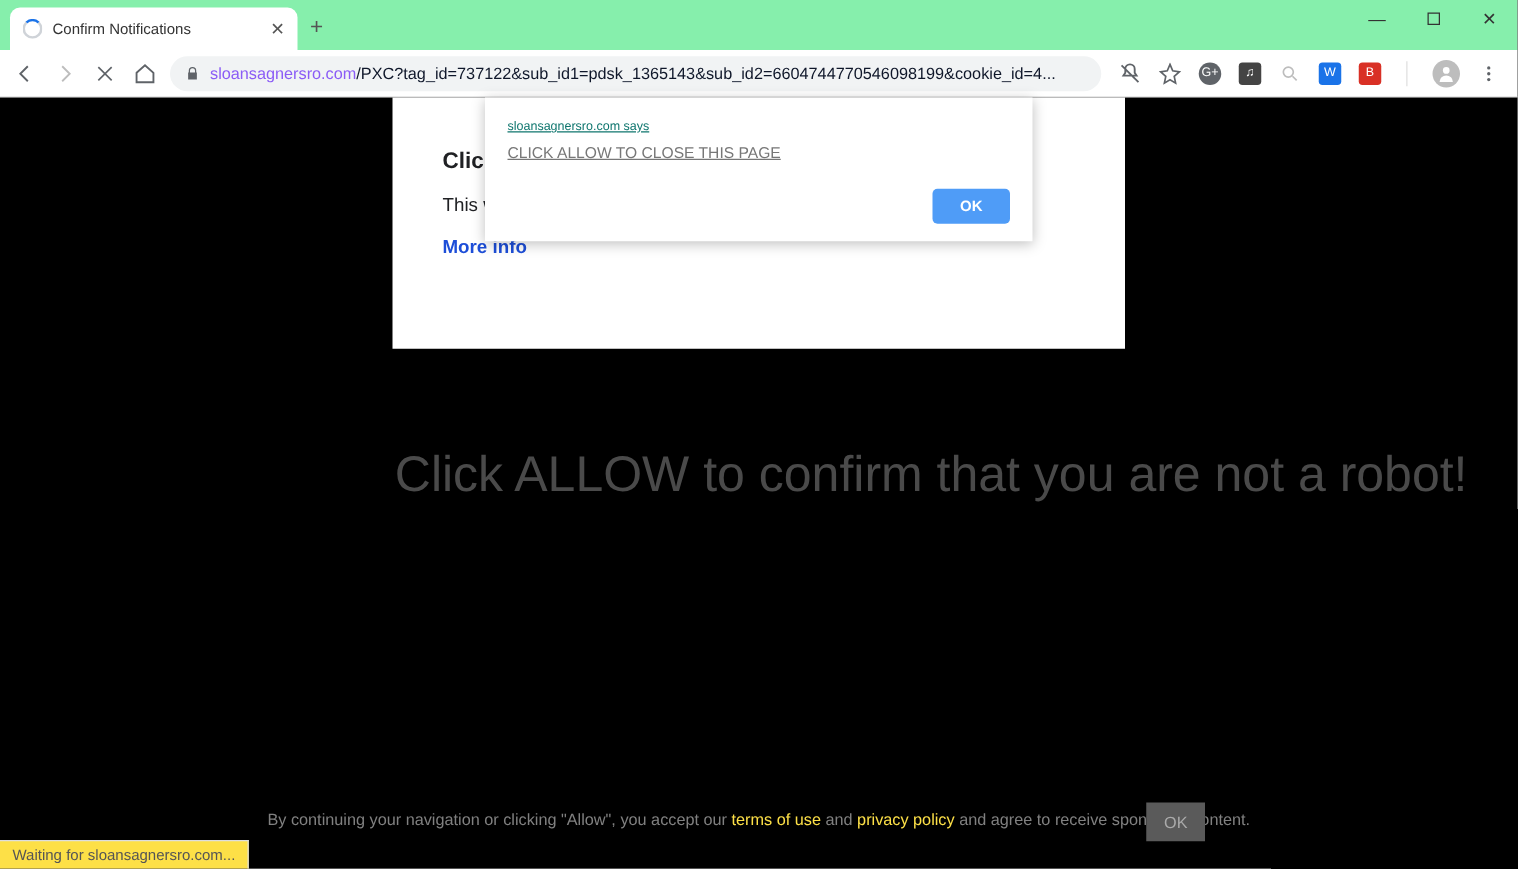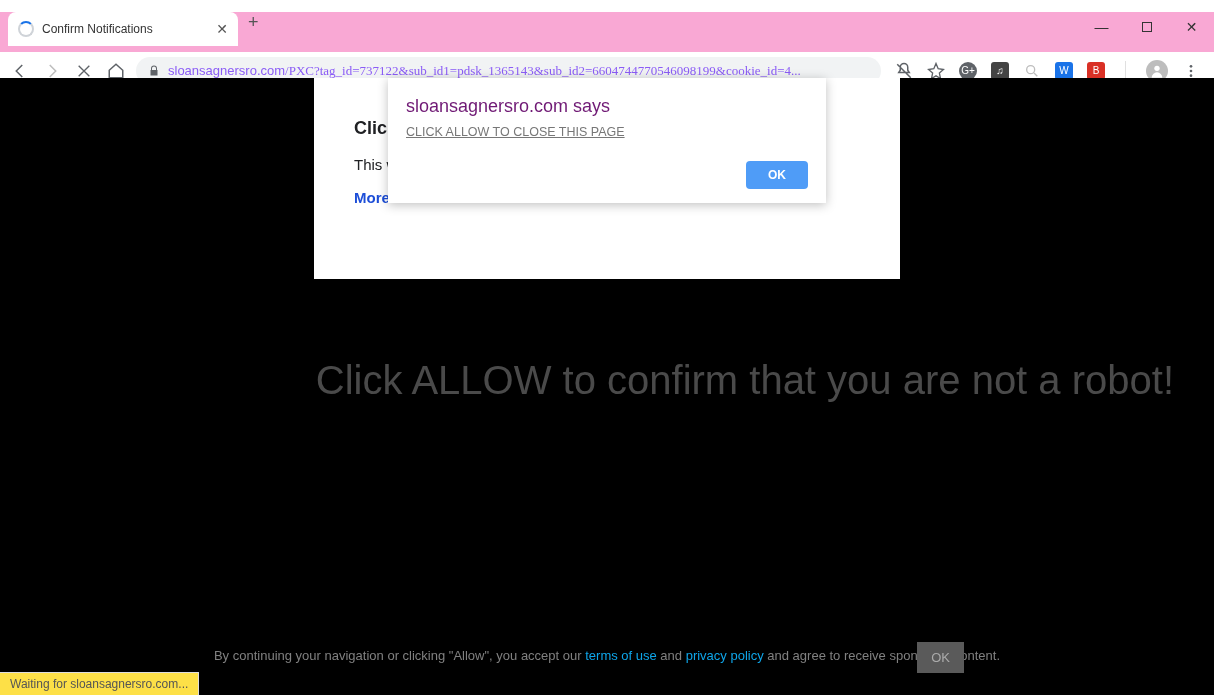--- a/index.html
+++ b/index.html
@@ -1,60 +1,60 @@
 <!DOCTYPE html>
 <html><head>
 <meta charset="utf-8">
 <style>
 * { margin: 0; padding: 0; box-sizing: border-box; font-family: "Segoe UI", Arial, sans-serif; }
 body { width: 1214px; height: 695px; overflow: hidden; background: #fff; position: relative; }
 
 
-.titlebar { height: 40px; background: #f9a8d4; display: flex; align-items: flex-start; position: relative; margin-top: 12px; }
+.titlebar { height: 40px; background: #86efac; display: flex; align-items: flex-end; position: relative; }
 .tab { background: #fff; margin-left: 8px; height: 34px; width: 230px; border-radius: 8px 8px 0 0; display: flex; align-items: center; padding: 0 10px; gap: 8px; position: relative; }
 .tab .spinner { width: 16px; height: 16px; border: 2px solid #cfd3d8; border-top-color: #1a73e8; border-radius: 50%; }
 .tab .title { font-size: 12px; color: #333; flex: 1; white-space: nowrap; overflow: hidden; }
 .tab .close { color: #555; font-size: 14px; cursor: pointer; }
 .newtab { margin-left: 10px; margin-bottom: 8px; color: #555; font-size: 18px; cursor: pointer; }
 .win-controls { position: absolute; right: 0; top: 0; display: flex; height: 30px; }
 .win-controls div { width: 45px; display: flex; align-items: center; justify-content: center; color: #333; font-size: 14px; cursor: pointer; }
 .win-controls .sq { width: 10px; height: 10px; border: 1px solid #333; }
 
 
 .toolbar { height: 38px; background: #fff; border-bottom: 1px solid #e0e0e0; display: flex; align-items: center; padding: 0 8px; gap: 8px; }
 .toolbar .navbtn { width: 24px; height: 24px; display: flex; align-items: center; justify-content: center; color: #5f6368; cursor: pointer; }
 .toolbar .navbtn.disabled { color: #bdbdbd; }
 .omnibox { flex: 1; height: 28px; background: #f1f3f4; border-radius: 14px; display: flex; align-items: center; padding: 0 12px; gap: 8px; font-size: 13px; color: #555; }
 .omnibox .lock { color: #5f6368; font-size: 12px; }
 .omnibox .urltext { flex: 1; white-space: nowrap; overflow: hidden; text-overflow: ellipsis; }
 .urltext .host { color: #8b5cf6; }
-.urltext .path { color: #8b5cf6; font-family: Liberation Serif, serif; }
+.urltext .path { color: #0f172a; }
 .ext-icons { display: flex; align-items: center; gap: 14px; padding: 0 6px; }
 .ext-icons .ico { width: 18px; height: 18px; display: flex; align-items: center; justify-content: center; font-size: 14px; color: #5f6368; }
 .ext-icons .badge-g { width:18px; height:18px; border-radius:50%; background:#5f6368; color:#fff; font-size:10px; display:flex; align-items:center; justify-content:center; }
 .ext-icons .badge-sq { width:18px; height:18px; border-radius:3px; display:flex; align-items:center; justify-content:center; font-size:10px; color:#fff; }
 .avatar { width:22px; height:22px; border-radius:50%; background:#bdbdbd; display:flex; align-items:center; justify-content:center; }
 .sep { width:1px; height:20px; background:#e0e0e0; margin:0 6px; }
 
 
 .page { position: absolute; top: 78px; left: 0; right: 0; bottom: 0; background: #000; }
 .white-card { position: absolute; top: 0; left: 314px; width: 586px; height: 201px; background: #fff; padding: 40px 40px 0 40px; }
 .white-card h3 { font-size: 18px; font-weight: 700; color: #202124; margin-bottom: 16px; }
 .white-card p { font-size: 15px; color: #202124; line-height: 1.35; margin-bottom: 14px; }
 .white-card a { color: #1d4ed8; text-decoration: none; font-size: 15px; font-weight: bold; }
 
 .big-text { position: absolute; top: 280px; left: 0; right: 0; text-align: right; font-size: 40px; font-weight: 400; color: #4a4a4a; padding: 0 40px; }
 
 .consent { position: absolute; bottom: 28px; left: 0; right: 0; text-align: center; color: #808080; font-size: 13px; line-height: 1.6; padding: 0 60px; }
-.consent a { color: #0ea5e9; text-decoration: none; }
+.consent a { color: #fde047; text-decoration: none; }
 .consent-ok { position: absolute; right: 250px; bottom: 22px; background: #5a5a5a; color: #aaa; border: none; padding: 8px 14px; font-size: 13px; cursor: pointer; }
 
 
 .js-dialog { position: absolute; top: 78px; left: 388px; width: 438px; background: #fff; box-shadow: 0 2px 10px rgba(0,0,0,.25); padding: 18px 18px 14px 18px; z-index: 50; }
-.js-dialog .origin { font-size: 18px; color: #701a75; margin-bottom: 8px; }
+.js-dialog .origin { font-size: 10px; color: #0f766e; margin-bottom: 8px; text-decoration: underline; }
 .js-dialog .msg { font-size: 12.5px; color: #777; margin-bottom: 22px; text-decoration: underline; }
 .js-dialog .btnrow { display: flex; justify-content: flex-end; }
 .js-dialog button { background: #4f9cf7; color: #fff; border: none; padding: 7px 22px; border-radius: 4px; font-size: 12px; font-weight: 600; cursor: pointer; }
 
 
 .statusbar { position: absolute; left: 0; bottom: 0; background: #fde047; color: #555; font-size: 12px; padding: 4px 10px; border-top: 1px solid #ddd; border-right: 1px solid #ddd; }
 
 svg { display: block; }
 </style>
 </head>

